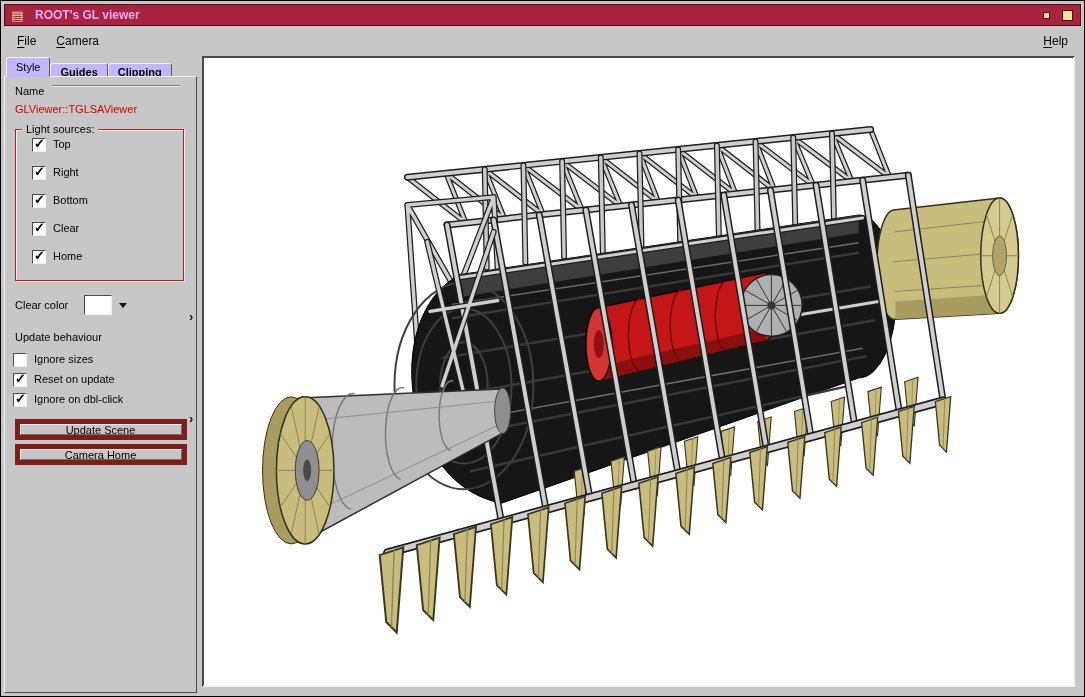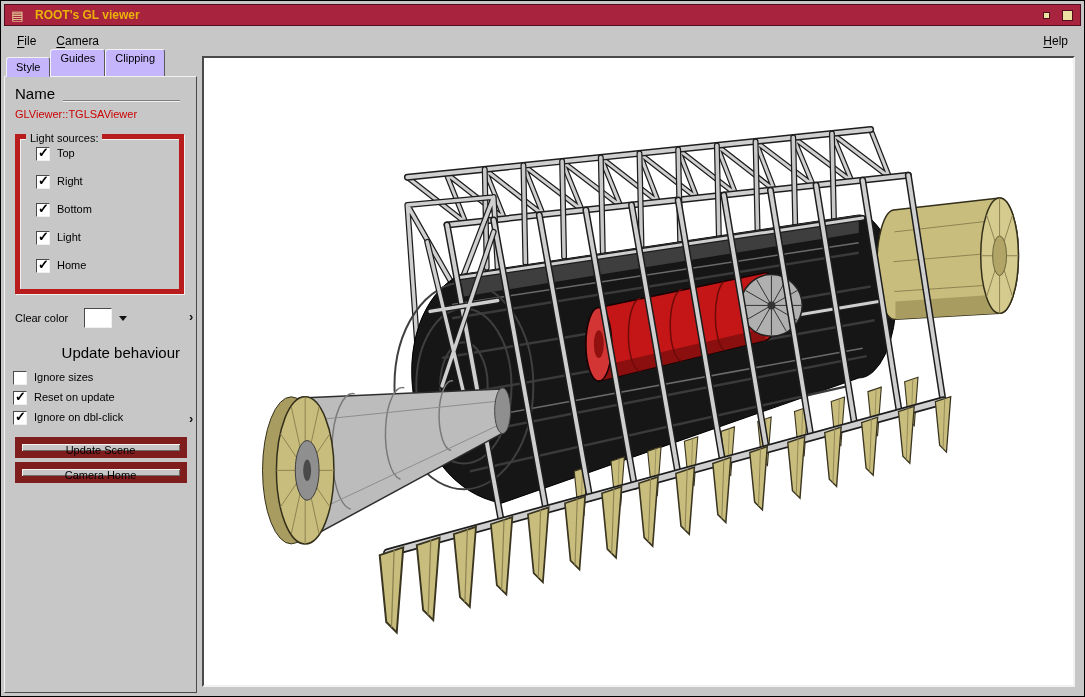--- a/index.html
+++ b/index.html
@@ -5,58 +5,58 @@
   html,body{margin:0;padding:0;background:#555;}
   body{width:1085px;height:697px;overflow:hidden;font-family:"Liberation Sans",sans-serif;-webkit-font-smoothing:antialiased;}
   .window{position:absolute;inset:0;border:1px solid #000;background:#c7c7c7;padding:3px;box-sizing:border-box;}
 
   
   .titlebar{height:22px;background:#a8233e;border:1px solid #4f0d1d;display:flex;align-items:center;box-sizing:border-box;padding:0 2px;}
   .tb-btn{width:21px;height:17px;display:flex;align-items:center;justify-content:center;flex:none;cursor:pointer;}
   .tb-menu-glyph{color:#ece2a2;font-size:13px;line-height:13px;}
   .tb-sq-small{width:5px;height:5px;background:#ece2a2;border:1px solid #4f0d1d;}
   .tb-sq-big{width:9px;height:9px;background:#ece2a2;border:1px solid #4f0d1d;}
-  .tb-title{color:#eab308;font-weight:bold;font-size:12px;margin-left:7px;flex:1;}
+  .tb-title{color:#f0abfc;font-weight:bold;font-size:12px;margin-left:7px;flex:1;}
   .tb-right{display:flex;}
 
   
   .menubar{height:24px;display:flex;align-items:flex-end;padding:0 10px;font-size:12px;gap:14px;background:#c7c7c7;}
   .menu-item{cursor:default;padding:2px 3px;color:#000;}
   .menu-spacer{flex:1;}
   .menu-item u{text-underline-offset:2px;}
 
   
   .content{position:relative;display:flex;height:643px;}
 
   .sidebar{width:193px;box-sizing:border-box;padding-top:6px;display:flex;flex-direction:column;flex:none;}
   .tabs{display:flex;align-items:flex-end;height:21px;padding-left:2px;}
   .tab{font-size:11px;padding:3px 9px 2px;background:#c4b5fd;border:1px solid;border-color:#f2f2f2 #5a5a5a transparent #f2f2f2;border-radius:3px 3px 0 0;height:20px;box-sizing:border-box;cursor:pointer;white-space:nowrap;}
-  .tab.inactive{height:28px;padding-top:2px;}
+  .tab.inactive{height:14px;padding-top:2px;font-weight:bold;}
   .tab.active{position:relative;z-index:2;}
   .panel{flex:1;border:1px solid;border-color:#f2f2f2 #4a4a4a #4a4a4a #f2f2f2;background:#c7c7c7;box-sizing:border-box;margin-top:-1px;padding-top:4px;}
 
-  .label-row{display:flex;align-items:flex-end;margin:4px 16px 0 10px;font-size:15px;color:#000;}
+  .label-row{display:flex;align-items:flex-start;margin:4px 16px 0 10px;font-size:11px;color:#000;}
   .sepline{flex:1;margin-left:8px;height:0;border-top:1px solid #7d7d7d;border-bottom:1px solid #f0f0f0;}
   .viewer-name{color:#cc0000;font-size:11px;margin:6px 0 0 10px;white-space:nowrap;}
 
-  .groupbox{margin:14px 12px 8px 10px;border:5px solid #b91c1c;box-shadow:1px 1px 0 #f0f0f0,inset 1px 1px 0 #f0f0f0;position:relative;padding:8px 6px 2px 8px;}
+  .groupbox{margin:14px 12px 8px 10px;border:1px solid #b91c1c;box-shadow:1px 1px 0 #f0f0f0,inset 1px 1px 0 #f0f0f0;position:relative;padding:8px 6px 2px 8px;}
   .gb-title{position:absolute;top:-7px;left:6px;background:#c7c7c7;padding:0 4px;font-size:11px;}
 
   .cb{display:flex;margin:0 0 14px 8px;font-size:11px;cursor:pointer;}
   .cb .box{width:12px;height:12px;background:#fff;border:1px solid;border-color:#4a4a4a #f0f0f0 #f0f0f0 #4a4a4a;margin-right:7px;position:relative;flex:none;}
   .cb .box.checked::after{content:"\2713";position:absolute;left:1px;top:-3px;font-size:13px;font-weight:bold;color:#000;}
   .small-cbs .cb{margin:0 0 6px 8px;}
 
   .clearcolor{display:flex;align-items:center;margin:14px 10px 0 10px;font-size:11px;}
   .swatch{width:26px;height:18px;background:#fff;border:1px solid;border-color:#4a4a4a #f0f0f0 #f0f0f0 #4a4a4a;margin-left:16px;cursor:pointer;}
   .dd-arrow{width:0;height:0;border-left:4px solid transparent;border-right:4px solid transparent;border-top:5px solid #111;margin-left:7px;cursor:pointer;}
 
   .update-row{margin-top:16px;margin-bottom:8px;flex-direction:column;}
 
-  .panel-btn{display:block;width:172px;height:21px;margin:4px auto 0;background:#c7c7c7;border:7px solid #7f1d1d;box-shadow:inset 1px 1px 0 #f2f2f2,inset -1px -1px 0 #6f6f6f;font-size:11px;font-family:inherit;text-align:center;padding:0;cursor:pointer;color:#000;}
+  .panel-btn{display:block;width:172px;height:21px;margin:4px auto 0;background:#c7c7c7;border:5px solid #7f1d1d;box-shadow:inset 1px 1px 0 #f2f2f2,inset -1px -1px 0 #6f6f6f;font-size:11px;font-family:inherit;text-align:center;padding:0;cursor:pointer;color:#000;}
   .panel-btn.first{margin-top:12px;}
 
   .splitter-arrow{position:absolute;left:185px;font-size:13px;font-weight:bold;color:#111;z-index:5;line-height:10px;cursor:pointer;}
   .splitter-arrow.upper{top:262px;}
   .splitter-arrow.lower{top:364px;}
 
   .viewport{flex:1;margin:6px 6px 6px 5px;border:2px solid;border-color:#4a4a4a #f2f2f2 #f2f2f2 #4a4a4a;background:#fff;position:relative;overflow:hidden;}
   .viewport svg{position:absolute;inset:0;width:100%;height:100%;}
 </style>
 </head>
@@ -113,21 +113,21 @@
           <div class="cb">
             <span class="box checked"></span>
             <span>Right</span>
           </div>
           <div class="cb">
             <span class="box checked"></span>
             <span>Bottom</span>
           </div>
           <div class="cb">
             <span class="box checked"></span>
-            <span>Light</span>
+            <span>Clear</span>
           </div>
           <div class="cb">
             <span class="box checked"></span>
             <span>Home</span>
           </div>
         </div>
 
         <div class="clearcolor">
           <span>Clear color</span>
           <span class="swatch"></span>

